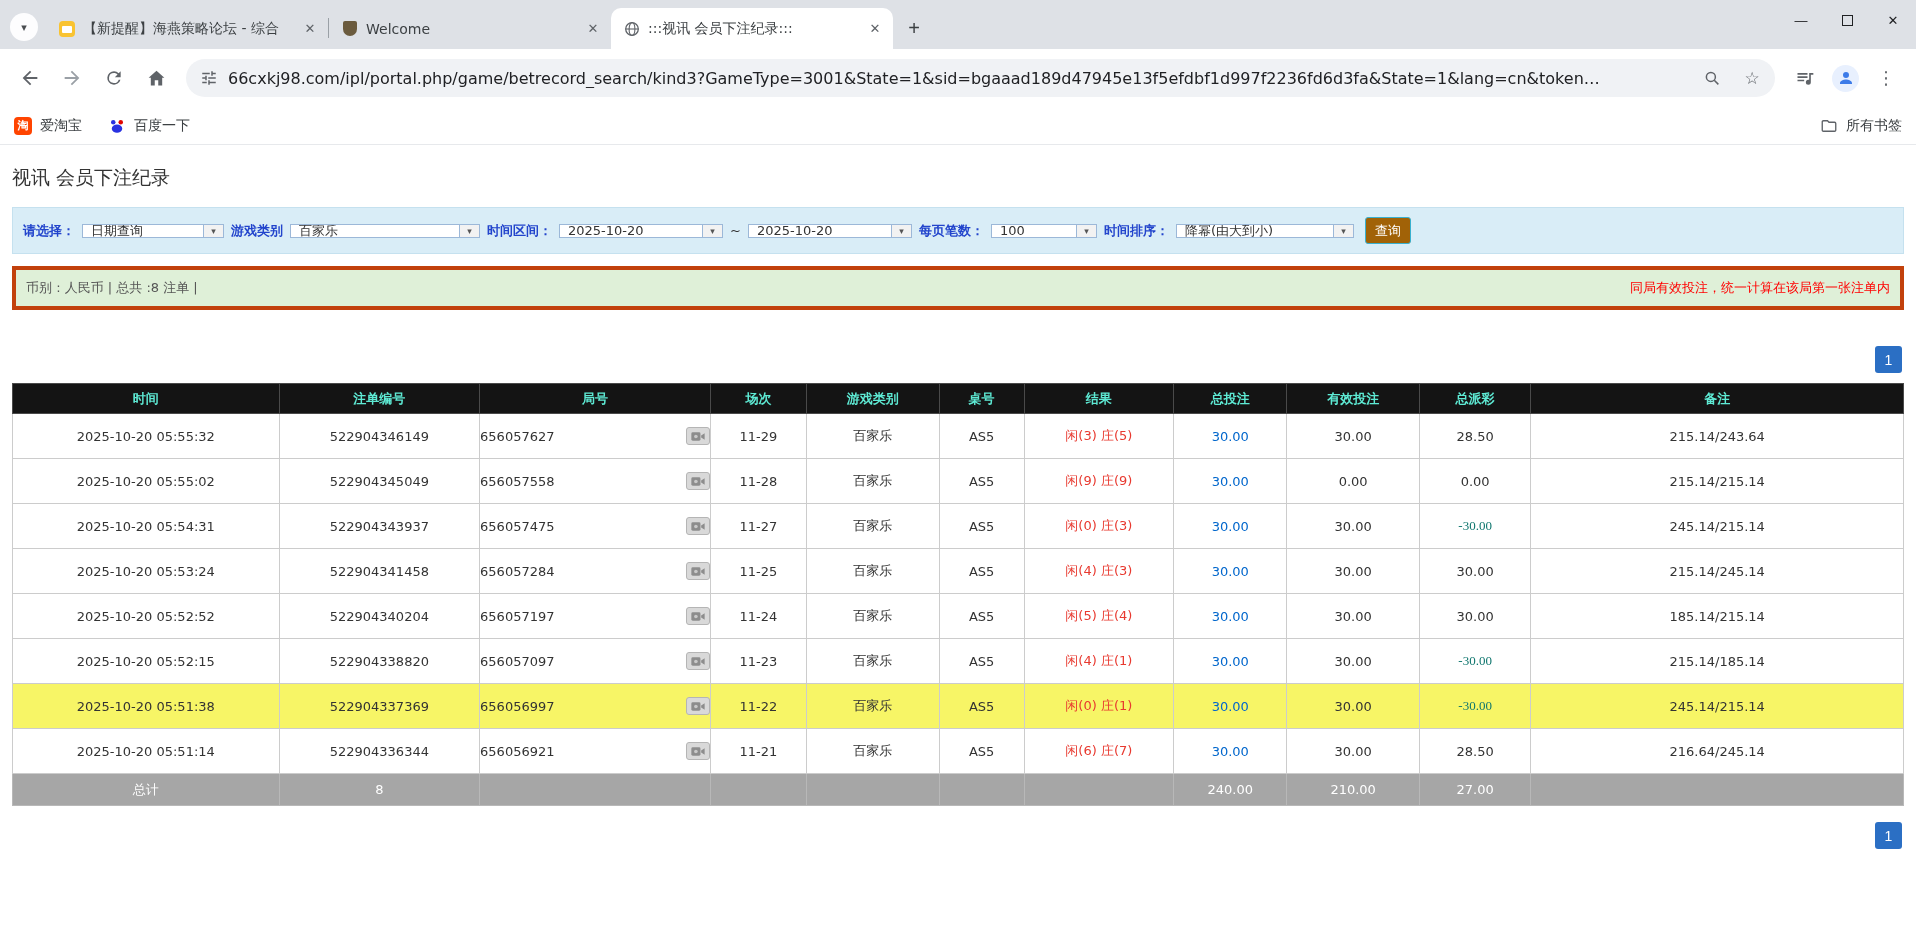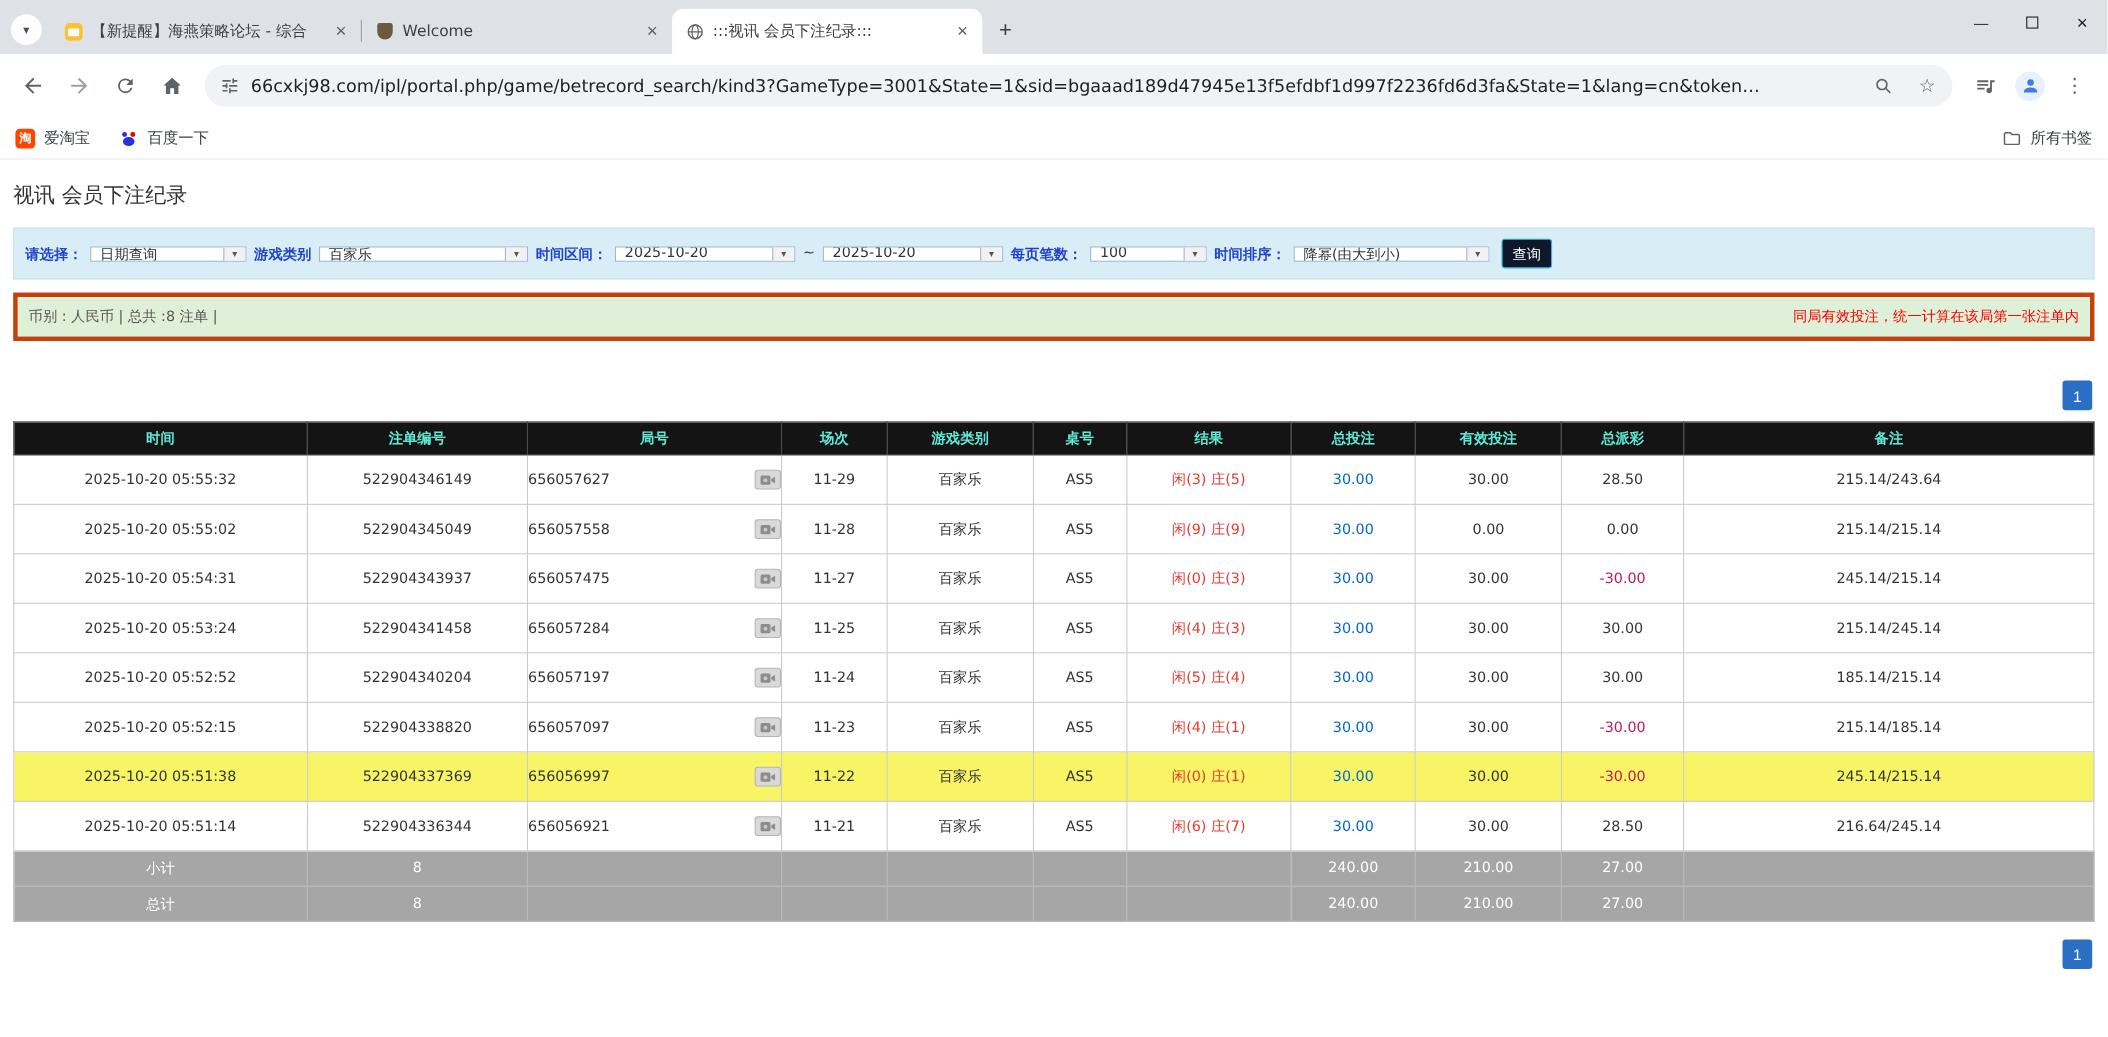--- a/index.html
+++ b/index.html
@@ -53,21 +53,21 @@
 
   .filterbar { background:#d9edf7; border:1px solid #c5e1ef; padding:9px 10px; display:flex; align-items:center;
     gap:7px; font-size:13px; }
   .f-label { color:#2244cc; font-weight:bold; white-space:nowrap; }
   .combo { display:flex; align-items:stretch; height:14px; background:#fff; border:1px solid #9cb8d8; cursor:pointer; }
   .combo-text { flex:1; padding:0 8px; font-size:13px; color:#333; display:flex; align-items:center; white-space:nowrap; overflow:hidden; }
   .combo-arrow { width:20px; border:none; border-left:1px solid #9cb8d8; background:#f2f2f2; color:#555;
     font-size:9px; cursor:pointer; display:flex; align-items:center; justify-content:center; }
   .w-select { width:142px; } .w-game { width:190px; } .w-date { width:164px; } .w-per { width:106px; } .w-sort { width:178px; }
   .tilde { color:#333; }
-  .search-btn { height:27px; padding:0 9px; background:#0f172a; border:1px solid #38b0cf; color:#fff;
+  .search-btn { height:27px; padding:0 9px; background:#a16207; border:1px solid #38b0cf; color:#fff;
     font-size:13px; border-radius:3px; cursor:pointer; margin-left:4px; }
 
   .infobar { margin-top:12px; background:#dff0d8; border:4px solid #c2410c; padding:9px 10px; display:flex;
     justify-content:space-between; align-items:center; font-size:13px; color:#555; }
   .info-right { color:#ff0000; }
 
   .pager { display:flex; justify-content:flex-end; }
   .pager.top { margin:36px 2px 10px 0; }
   .pager.bottom { margin:16px 2px 0 0; }
   .page-box { min-width:27px; height:27px; padding:0 6px; background:#2b6fc4; color:#fff; border:none;
@@ -76,21 +76,21 @@
   table.records { width:100%; border-collapse:collapse; table-layout:fixed; font-size:13px; color:#333; text-align:center; }
   .records th { background:#141414; color:#5eead4; font-weight:bold; height:30px; border:1px solid #4a4a4a; font-size:13px; }
   .records td { border:1px solid #ccc; height:45px; background:#fff; }
   .records tr.highlight td { background:#f7f566; }
   .records tfoot td { background:#a6a6a6; color:#fff; height:32px; border:1px solid #b8b8b8; }
   .round-cell-inner { display:flex; align-items:center; justify-content:space-between; gap:22px; }
   .camera-btn { width:24px; height:18px; background:#d9d9d9; border:1px solid #b5b5b5; border-radius:3px;
     display:flex; align-items:center; justify-content:center; cursor:pointer; padding:0; }
   .r-player, .r-banker { color:#e8392f; }
   .blue-val { color:#0066cc; cursor:pointer; }
-  .negative { color:#be185d; }
+  .negative { color:#0f766e;font-family:Liberation Serif, serif; }
 
   svg { display:block; }
 </style>
 </head>
 <body>
 
 <div class="tabstrip">
   <button class="tab-search-btn">
     <span>▾</span>
   </button>
@@ -504,33 +504,20 @@
       <span class="r-banker">庄(7)</span>
     </td>
     <td class="blue-val">30.00</td>
     <td>30.00</td>
     <td>28.50</td>
     <td>216.64/245.14</td>
   </tr>
       </tbody>
     <tfoot>
       <tr>
-        <td>小计</td>
-        <td>8</td>
-        <td></td>
-          <td></td>
-          <td></td>
-        <td></td>
-          <td></td>
-        <td>240.00</td>
-        <td>210.00</td>
-        <td>27.00</td>
-        <td></td>
-      </tr>
-      <tr>
         <td>总计</td>
         <td>8</td>
         <td></td>
           <td></td>
           <td></td>
         <td></td>
           <td></td>
         <td>240.00</td>
         <td>210.00</td>
         <td>27.00</td>

